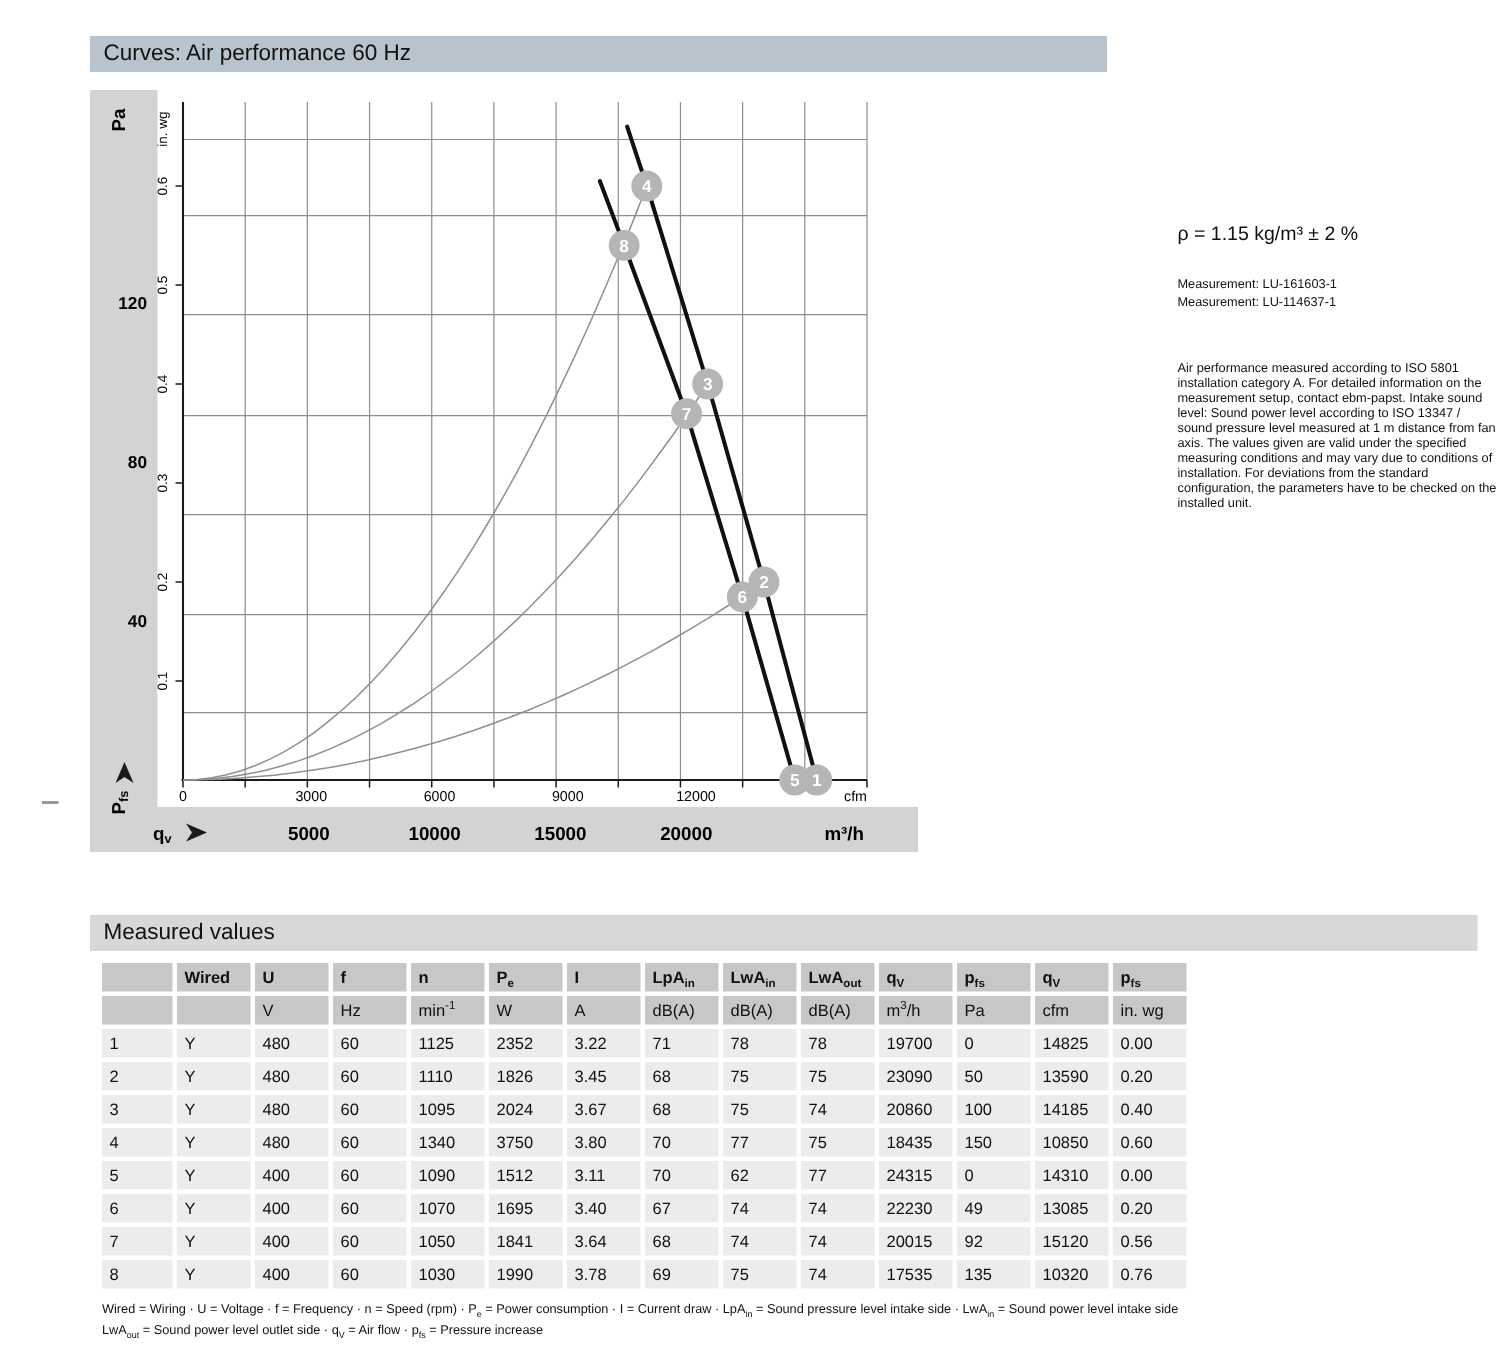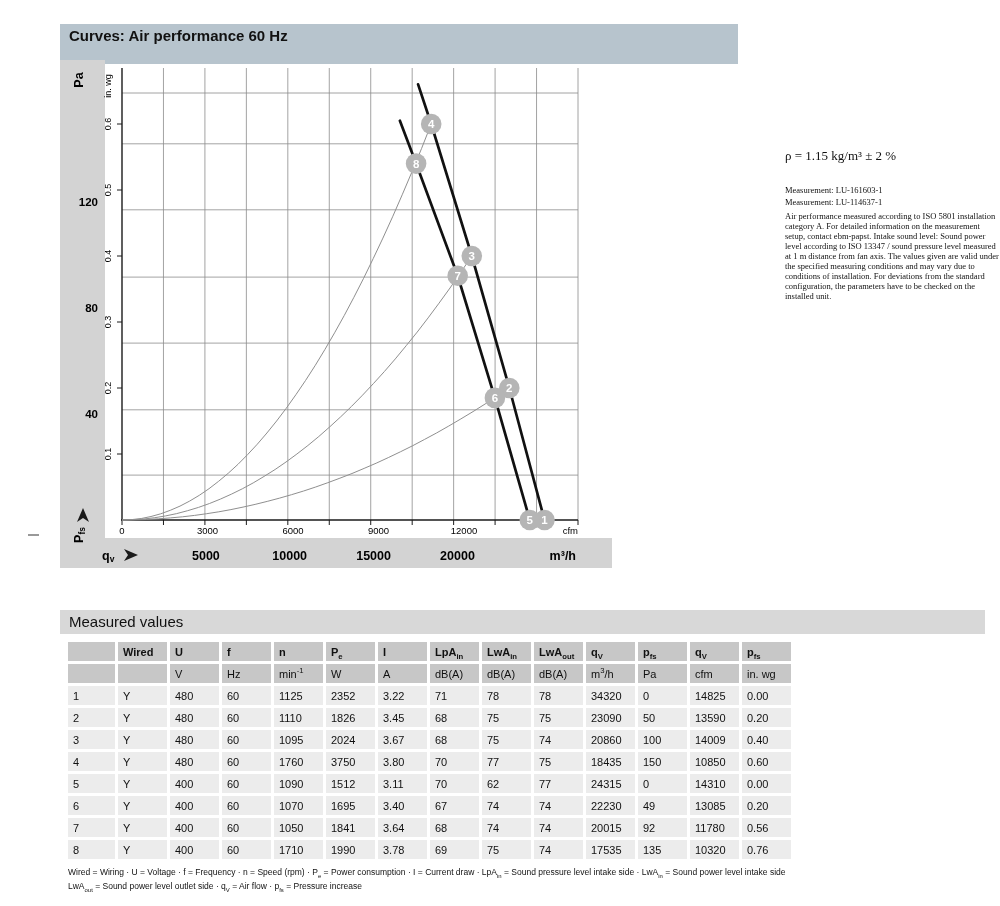--- a/index.html
+++ b/index.html
@@ -1,29 +1,29 @@
 <!DOCTYPE html>
 <html><head>
 <meta charset="utf-8">
 <style>
   html,body{margin:0;padding:0;}
   body{
     width:1000px;height:906px;position:relative;background:#ffffff;
     font-family:"Liberation Sans", sans-serif;color:#111;overflow:hidden;
   }
   .title-bar{
-    position:absolute;left:60px;top:24px;width:678px;height:40px;
-    background:#b7c4cd;font-weight:bold;font-size:15px;line-height:23px;
+    position:absolute;left:60px;top:24px;width:678px;height:24px;
+    background:#b7c4cd;font-weight:normal;font-size:15px;line-height:23px;
     padding-left:9px;box-sizing:border-box;
   }
   #chart{position:absolute;left:60px;top:60px;}
-  .annotations{position:absolute;left:785px;top:148px;width:214px;font-family:Liberation Serif, serif;}
+  .annotations{position:absolute;left:785px;top:148px;width:214px;}
   .rho{font-size:13px;margin:0 0 21px 0;}
   .meas{font-size:8.5px;line-height:11.5px;}
-  .para{font-size:8.5px;line-height:10px;margin-top:3px;}
+  .para{font-size:8.5px;line-height:10px;margin-top:33px;}
   .values-bar{
     position:absolute;left:60px;top:610px;width:925px;height:24px;
     background:#d8d8d8;font-size:15px;line-height:24px;padding-left:9px;
     box-sizing:border-box;
   }
   table{
     position:absolute;left:65px;top:639px;
     border-collapse:separate;border-spacing:3px;font-size:11px;table-layout:fixed;
   }
   th,td{
@@ -202,21 +202,21 @@
         <td>1</td>
         <td>Y</td>
         <td>480</td>
         <td>60</td>
         <td>1125</td>
         <td>2352</td>
         <td>3.22</td>
         <td>71</td>
         <td>78</td>
         <td>78</td>
-        <td>34320</td>
+        <td>19700</td>
         <td>0</td>
         <td>14825</td>
         <td>0.00</td>
       </tr>
       <tr>
         <td>2</td>
         <td>Y</td>
         <td>480</td>
         <td>60</td>
         <td>1110</td>
@@ -236,29 +236,29 @@
         <td>480</td>
         <td>60</td>
         <td>1095</td>
         <td>2024</td>
         <td>3.67</td>
         <td>68</td>
         <td>75</td>
         <td>74</td>
         <td>20860</td>
         <td>100</td>
-        <td>14009</td>
+        <td>14185</td>
         <td>0.40</td>
       </tr>
       <tr>
         <td>4</td>
         <td>Y</td>
         <td>480</td>
         <td>60</td>
-        <td>1760</td>
+        <td>1340</td>
         <td>3750</td>
         <td>3.80</td>
         <td>70</td>
         <td>77</td>
         <td>75</td>
         <td>18435</td>
         <td>150</td>
         <td>10850</td>
         <td>0.60</td>
       </tr>
@@ -300,29 +300,29 @@
         <td>400</td>
         <td>60</td>
         <td>1050</td>
         <td>1841</td>
         <td>3.64</td>
         <td>68</td>
         <td>74</td>
         <td>74</td>
         <td>20015</td>
         <td>92</td>
-        <td>11780</td>
+        <td>15120</td>
         <td>0.56</td>
       </tr>
       <tr>
         <td>8</td>
         <td>Y</td>
         <td>400</td>
         <td>60</td>
-        <td>1710</td>
+        <td>1030</td>
         <td>1990</td>
         <td>3.78</td>
         <td>69</td>
         <td>75</td>
         <td>74</td>
         <td>17535</td>
         <td>135</td>
         <td>10320</td>
         <td>0.76</td>
       </tr>

